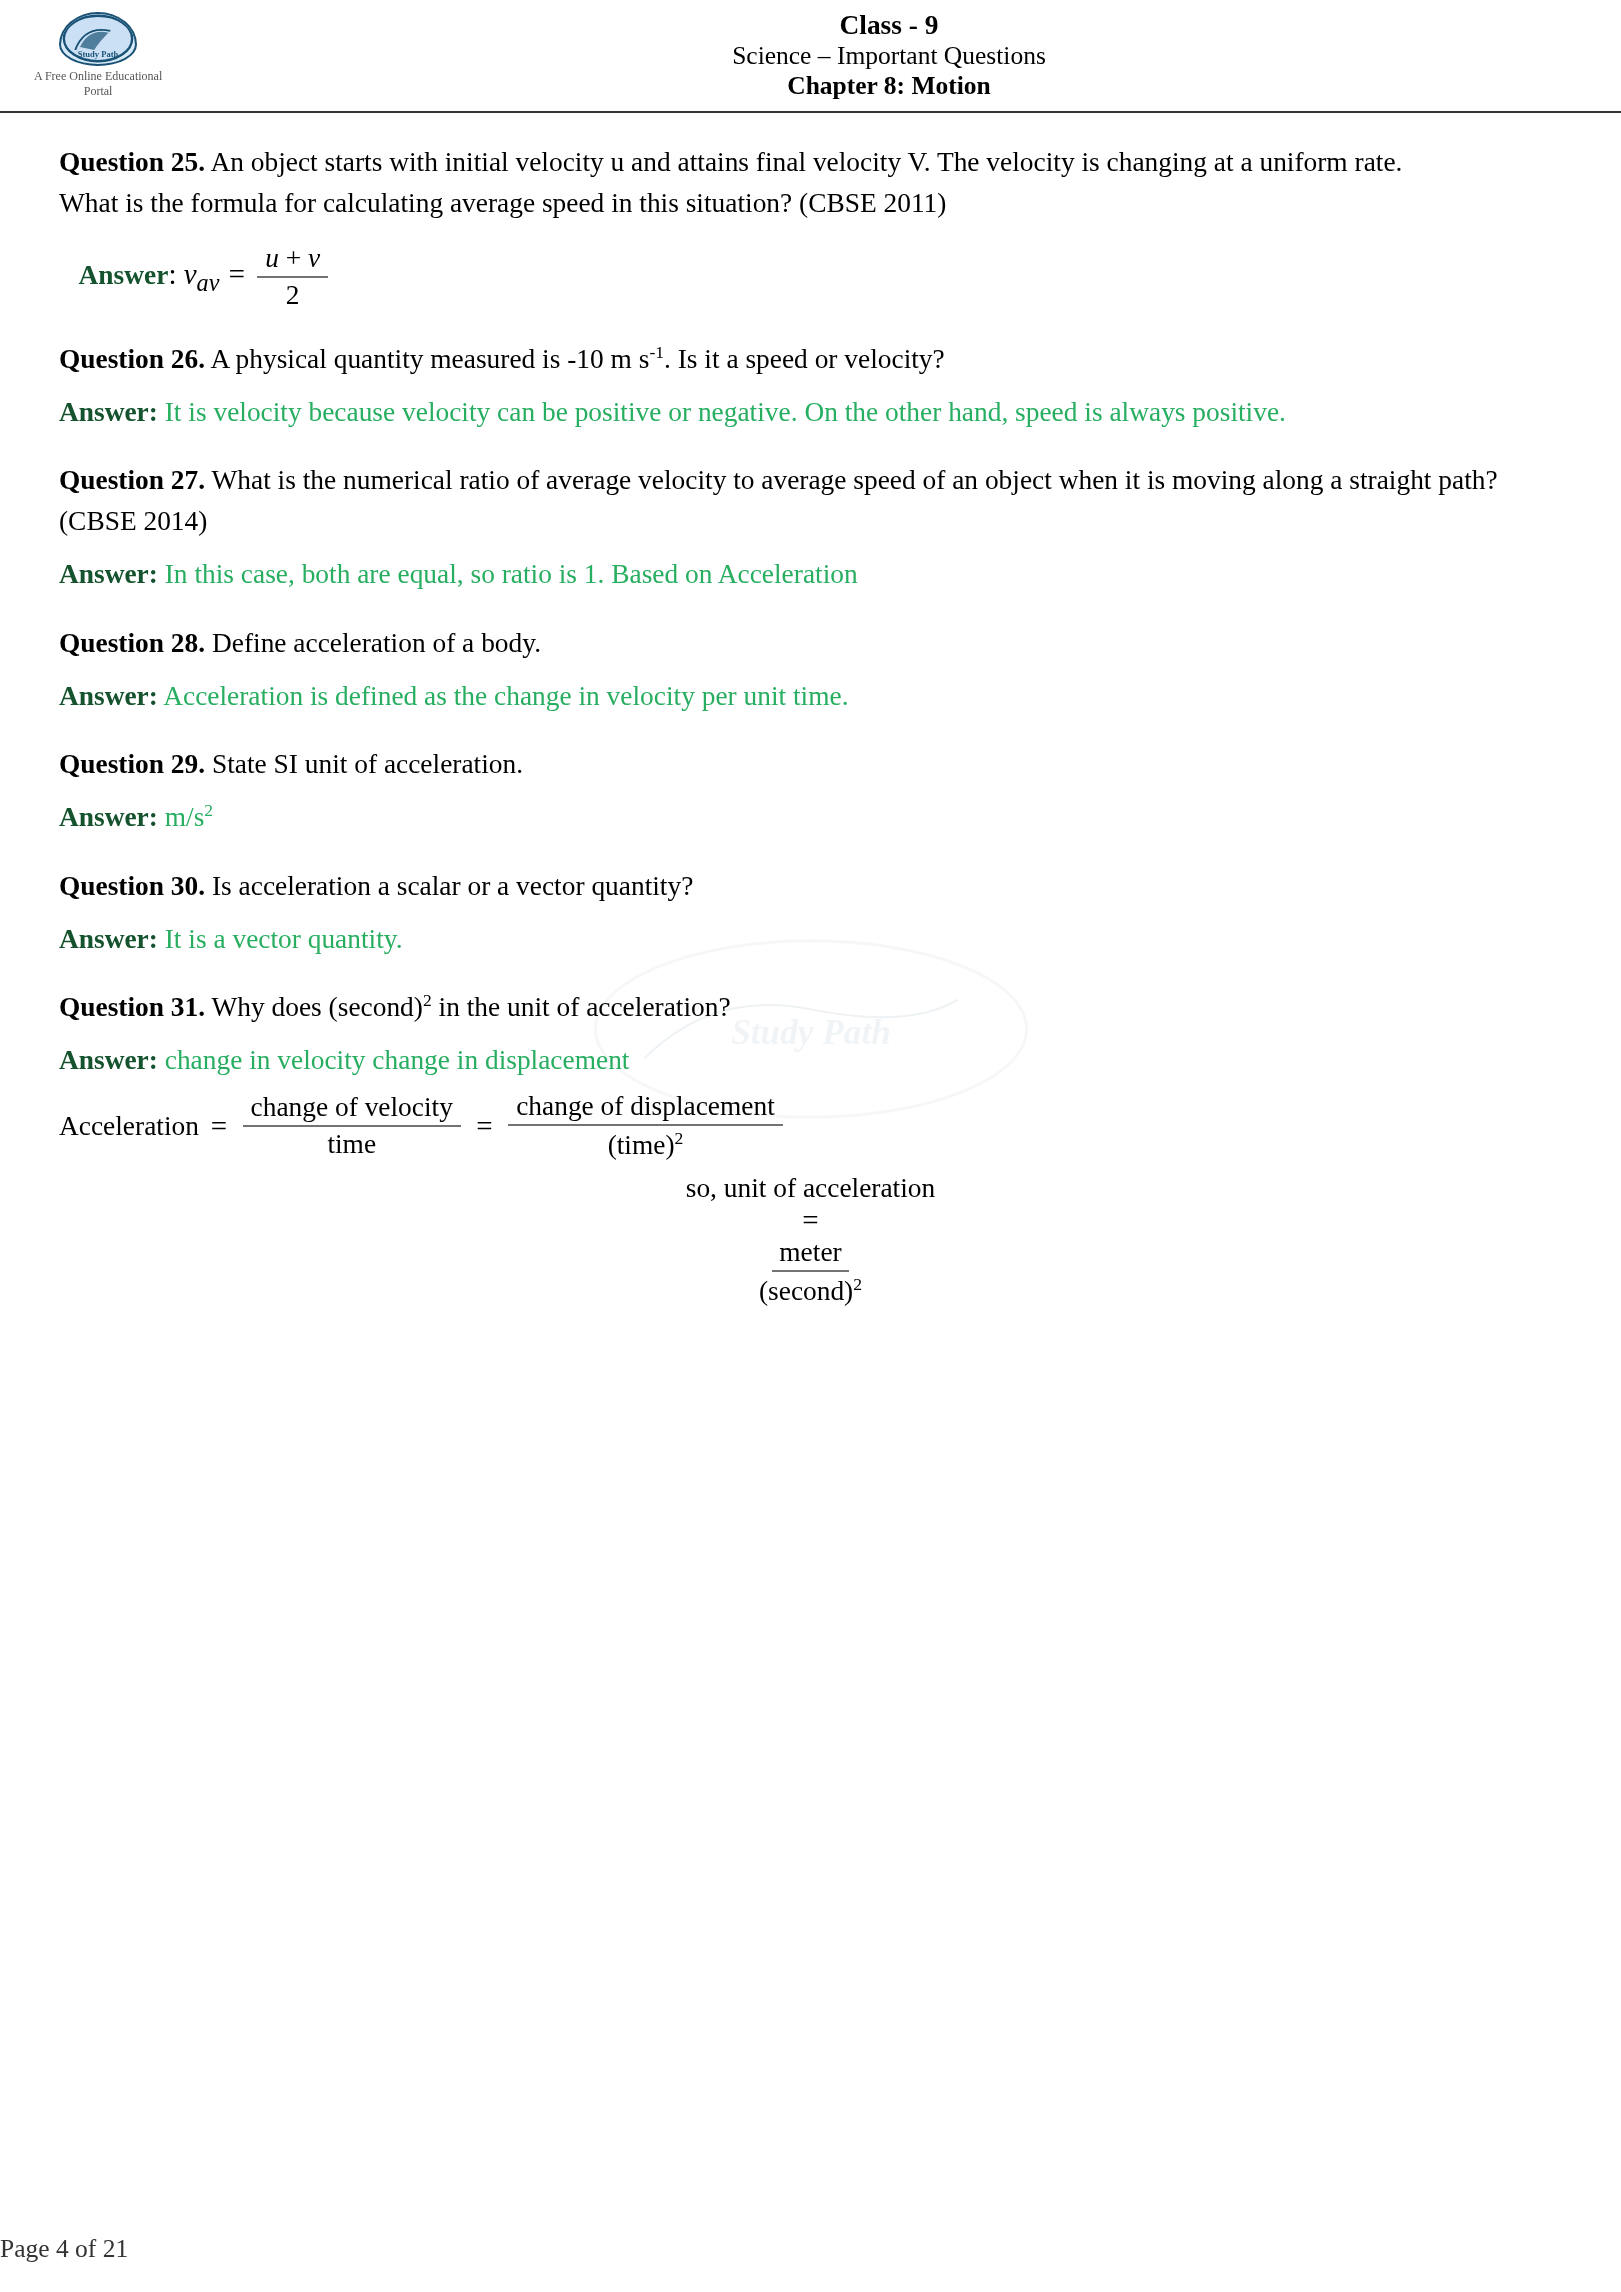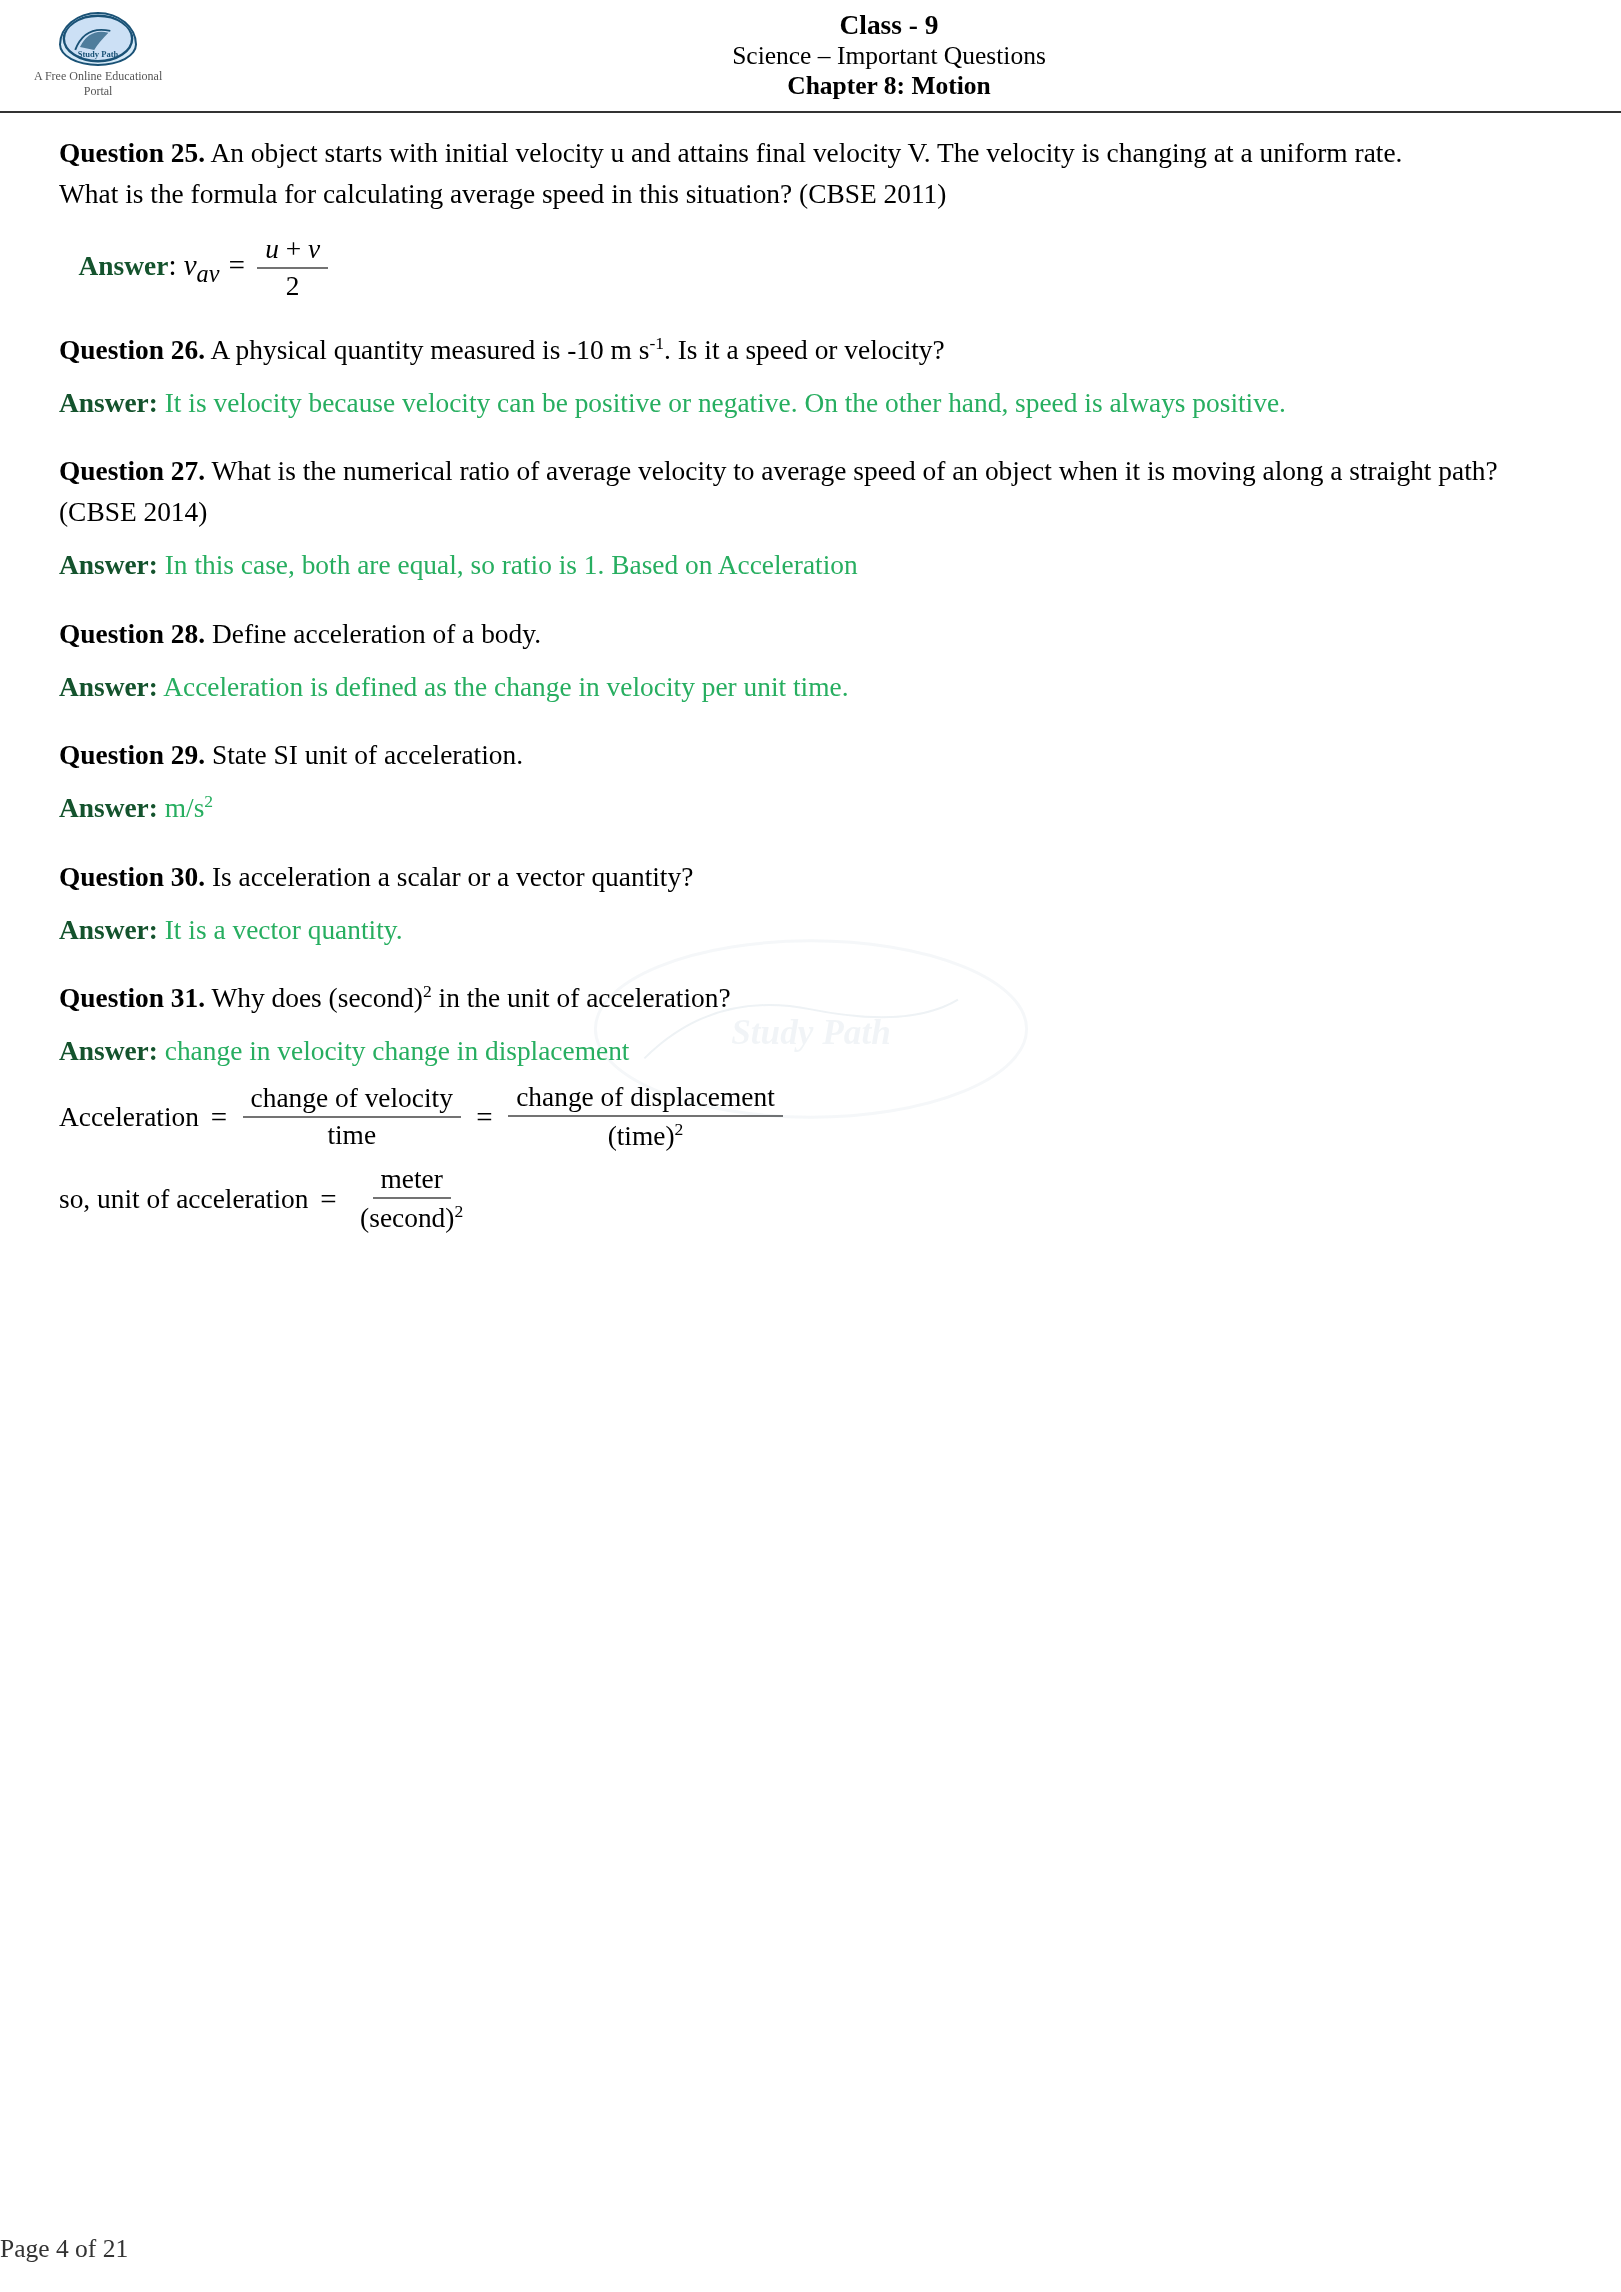--- a/index.html
+++ b/index.html
@@ -67,21 +67,21 @@
       font-weight: normal;
       color: #000;
     }
     .header-title-line3 {
       font-size: 25.5px;
       font-weight: bold;
       color: #000;
     }
     
     .content {
-      padding: 20px 59px 59px 59px;
+      padding: 29px 59px 59px 59px;
     }
     
     .question-block {
       margin-bottom: 27.4px;
     }
     .question-text {
       font-size: 27.4px;
       color: #000;
       line-height: 1.5;
       margin-bottom: 11.8px;
@@ -300,21 +300,21 @@
           <span class="fraction">
             <span class="numerator">change of velocity</span>
             <span class="denominator">time</span>
           </span>
           <span class="equals-sign">=</span>
           <span class="fraction">
             <span class="numerator">change of displacement</span>
             <span class="denominator">(time)<sup class="superscript">2</sup></span>
           </span>
         </div>
-        <div class="accel-row" style="margin-top: 11.8px;">
+        <div class="accel-row" style="margin-top: 11.8px; flex-direction: column;">
           <span>so, unit of acceleration</span>
           <span class="equals-sign">=</span>
           <span class="fraction">
             <span class="numerator">meter</span>
             <span class="denominator">(second)<sup class="superscript">2</sup></span>
           </span>
         </div>
       </div>
     </div>
 

